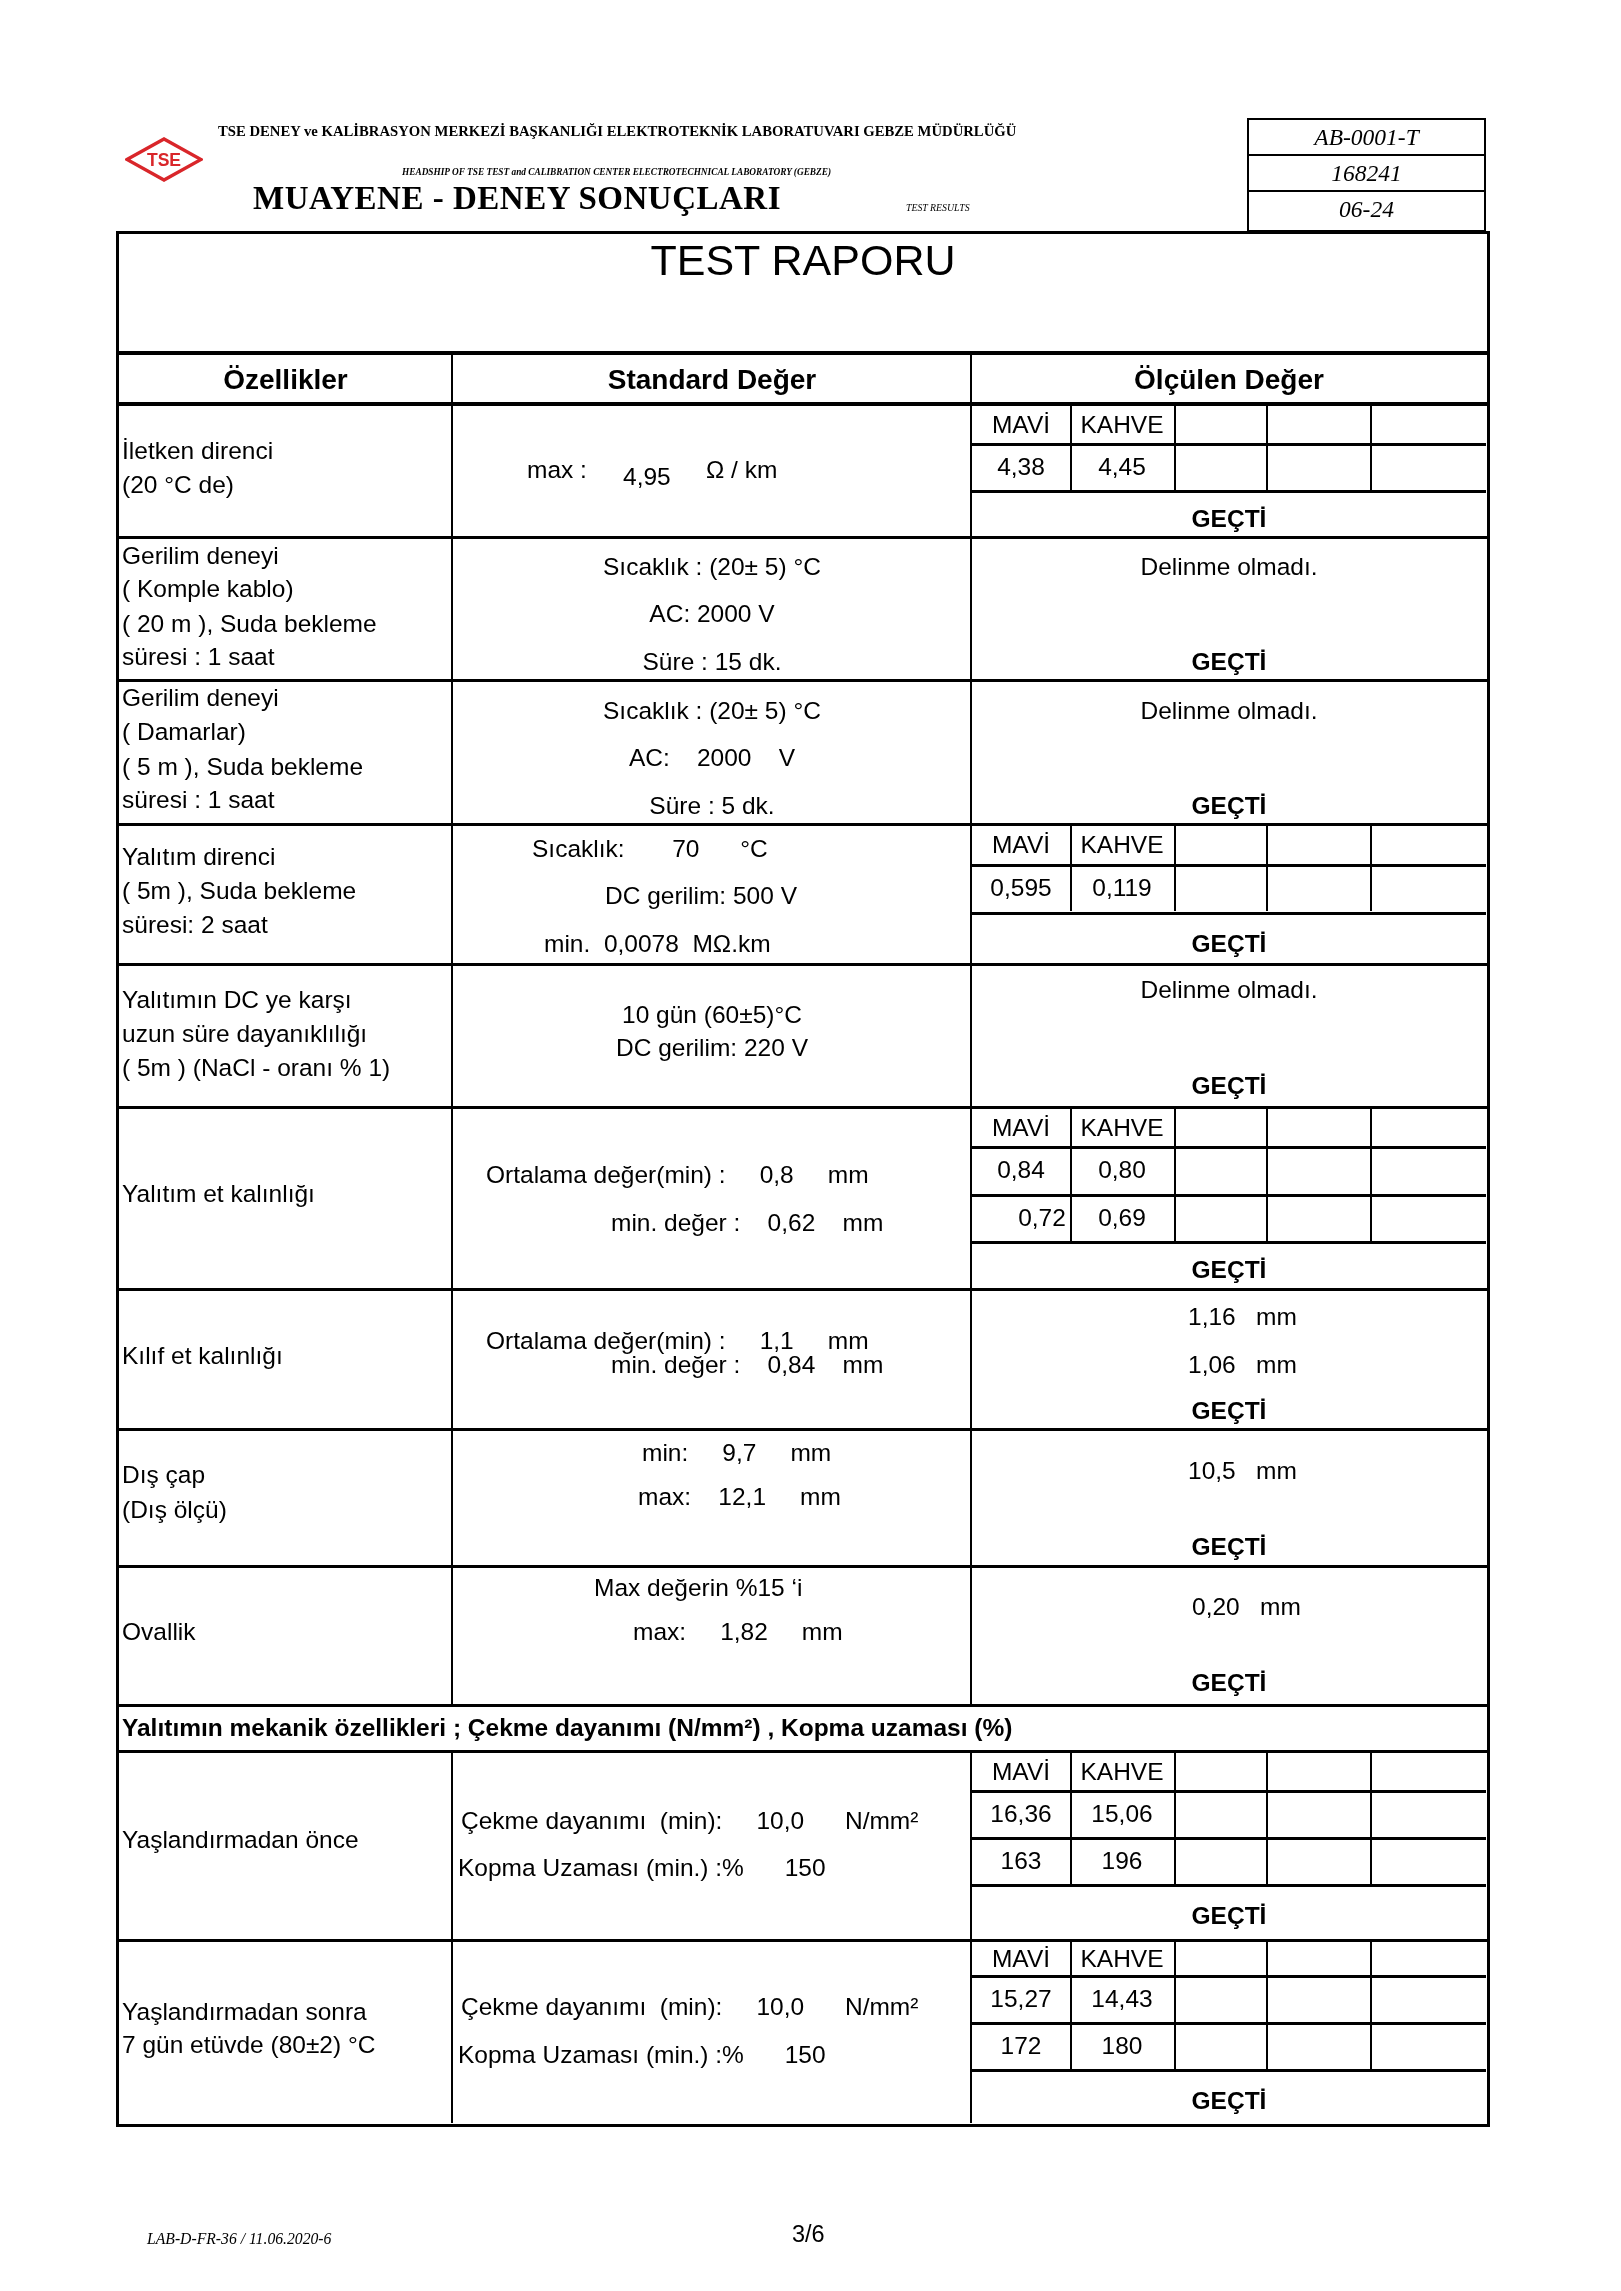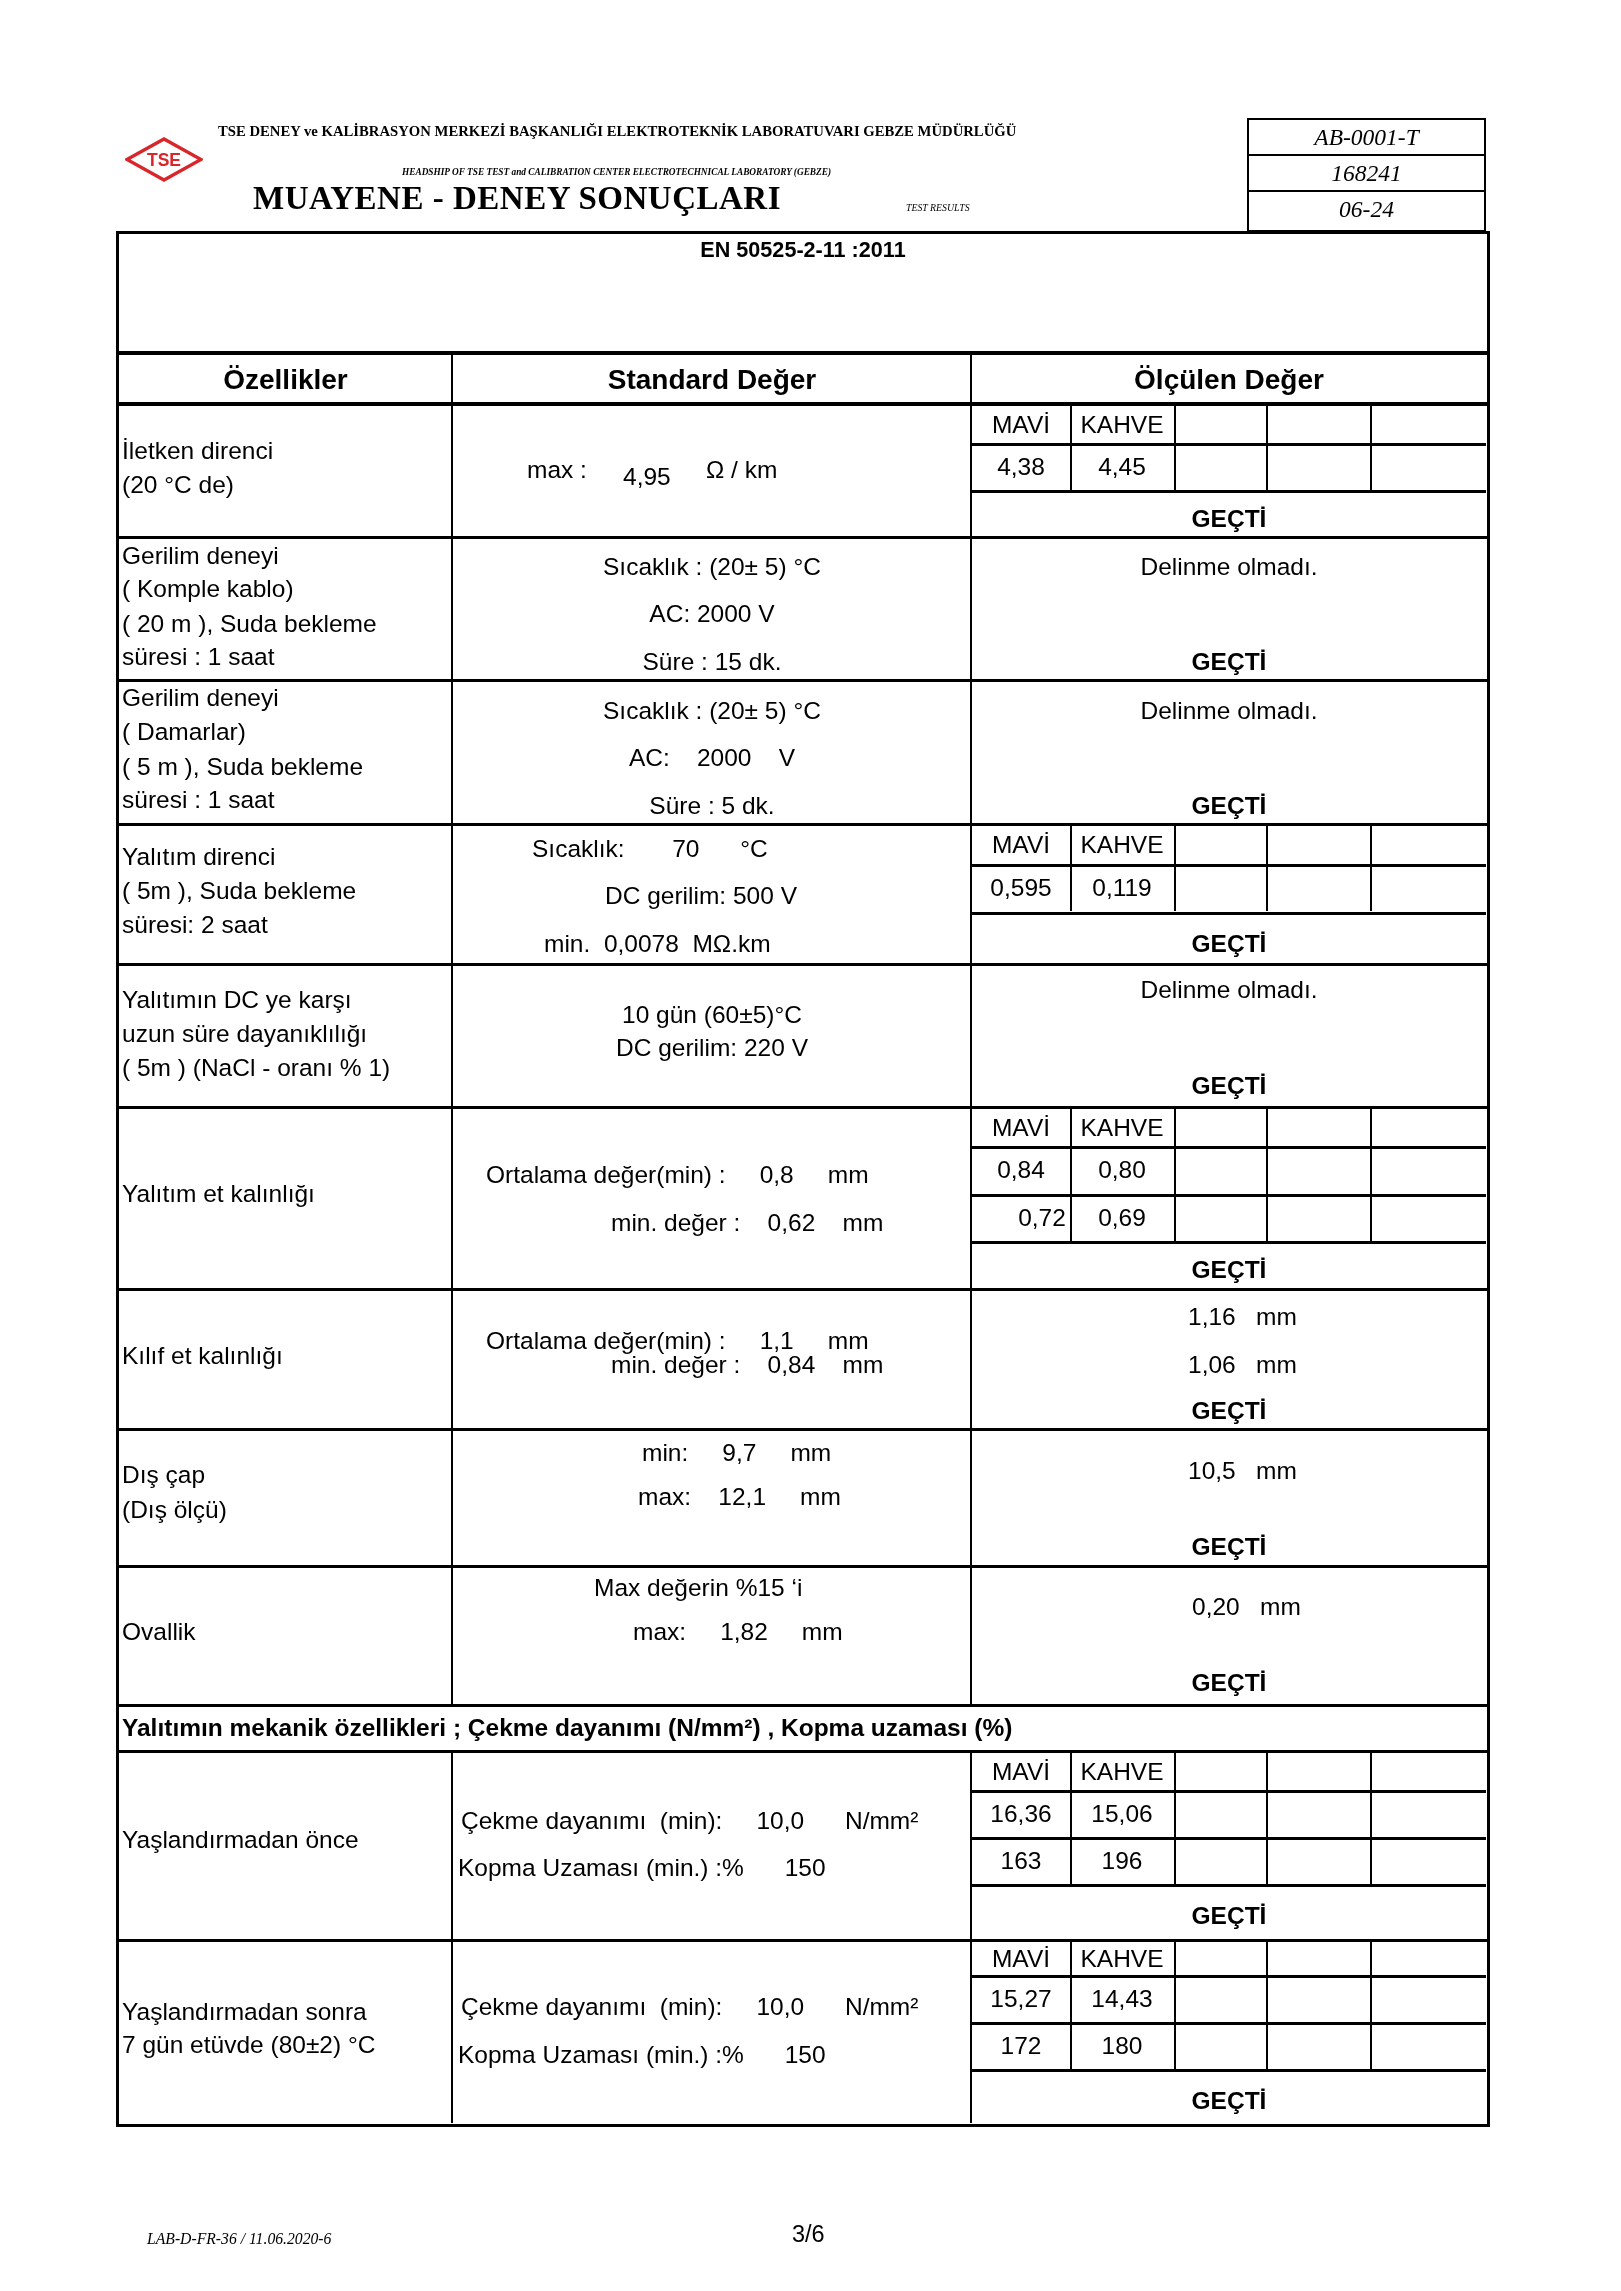--- a/index.html
+++ b/index.html
@@ -44,21 +44,21 @@
 <div id="hdr-sub" class="abs serif">TEST RESULTS</div>
 <div id="codebox" class="abs serif">
   <div>AB-0001-T</div>
   <div>168241</div>
   <div>06-24</div>
 </div>
 
 <div id="frame" class="abs"></div>
 
 <div id="title-block" class="abs">
-  <div class="std-line">EN 50525-2-11  :2011</div>
+  <div id="report-title">TEST RAPORU</div>
 </div>
 
 <div class="hline" style="top:351px;height:3.9px;"></div>
 <div class="hline" style="top:402px;height:3.9px;"></div>
 <div class="hline" style="top:536px;height:2.9px;"></div>
 <div class="hline" style="top:679px;height:2.9px;"></div>
 <div class="hline" style="top:823px;height:2.9px;"></div>
 <div class="hline" style="top:963px;height:2.9px;"></div>
 <div class="hline" style="top:1106px;height:2.9px;"></div>
 <div class="hline" style="top:1288px;height:2.9px;"></div>

